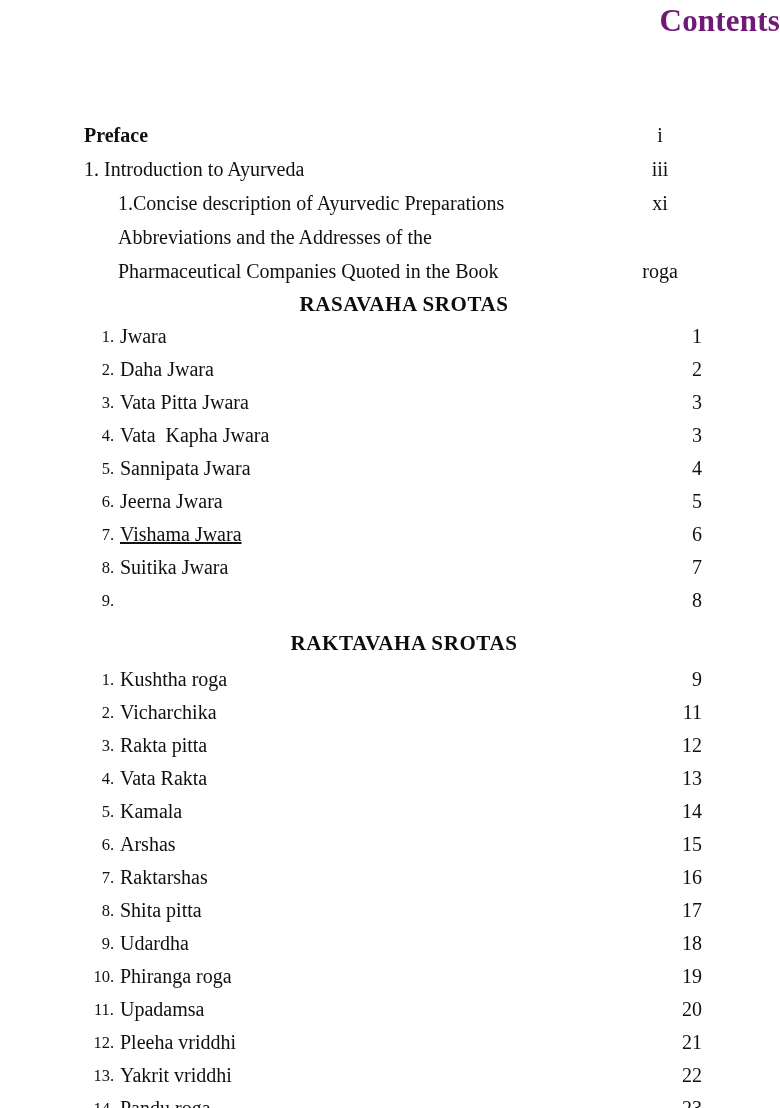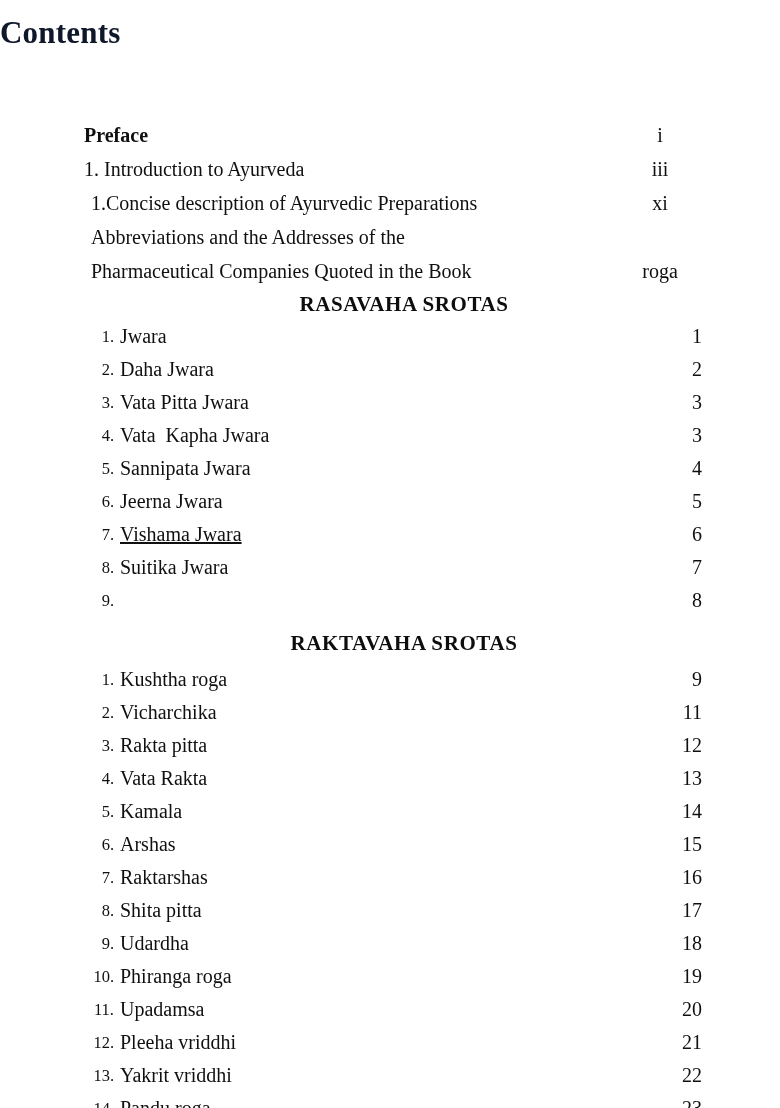--- a/index.html
+++ b/index.html
@@ -15,29 +15,29 @@
     background: #ffffff;
     overflow: hidden;
     font-family: "Liberation Serif", "DejaVu Serif", serif;
     color: #111111;
     -webkit-font-smoothing: antialiased;
   }
 
   
   .page-title {
     position: absolute;
-    top: 14px;
+    top: 2px;
     left: 0;
     width: 780px;
-    text-align: left;
+    text-align: right;
     font-size: 31px;
     line-height: 38px;
     font-weight: 700;
     letter-spacing: 0.2px;
-    color: #0f172a;
+    color: #701a75;
   }
 
   
   .toc {
     position: absolute;
     top: 118px;
     left: 0;
     width: 780px;
   }
 
@@ -51,21 +51,21 @@
 
   .entry-label {
     position: absolute;
     left: 84px;
     top: 0;
     font-size: 20px;
     line-height: inherit;
     color: #101010;
   }
   .entry-label.bold { font-weight: 700; }
-  .entry-label.indented { left: 91px; }
+  .entry-label.indented { left: 118px; }
 
   .pageno {
     position: absolute;
     left: 620px;
     top: 0;
     width: 82px;
     text-align: right;
     font-size: 20px;
     line-height: inherit;
     color: #101010;

